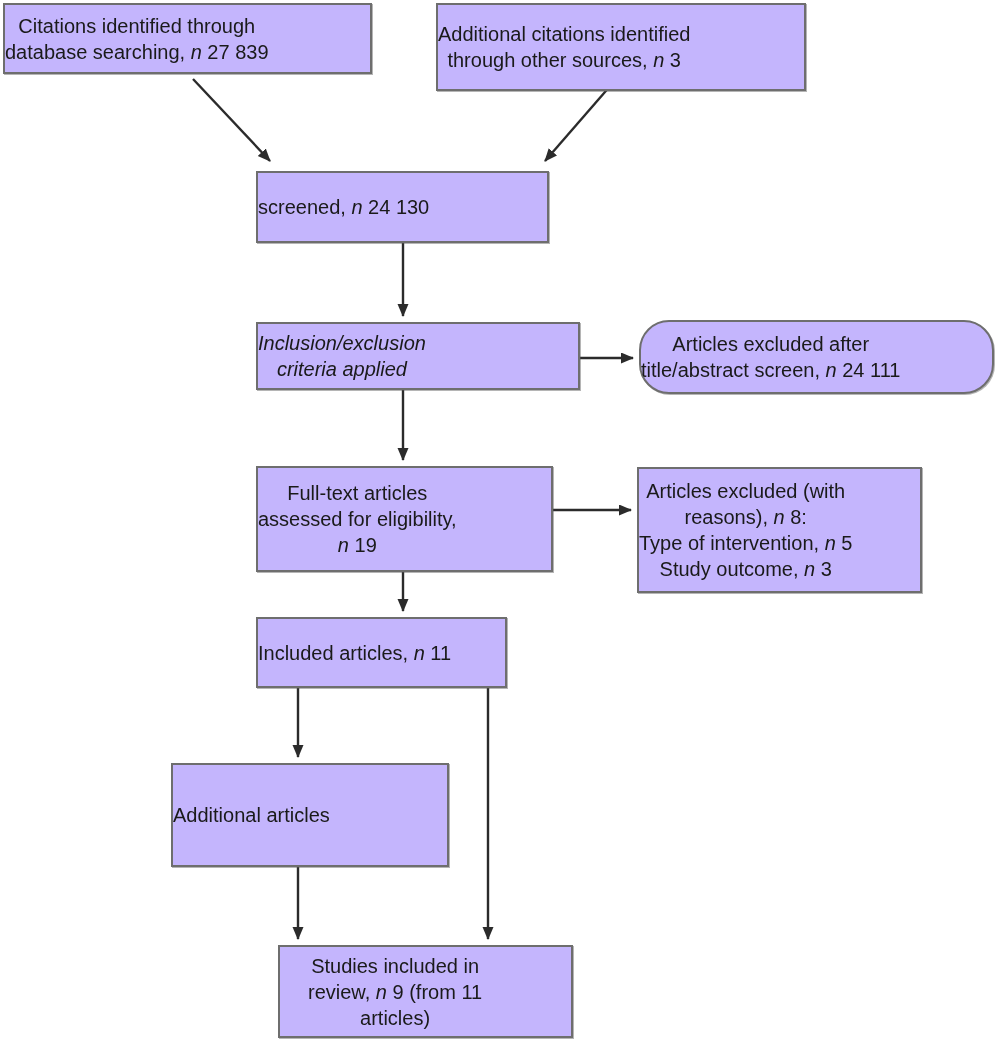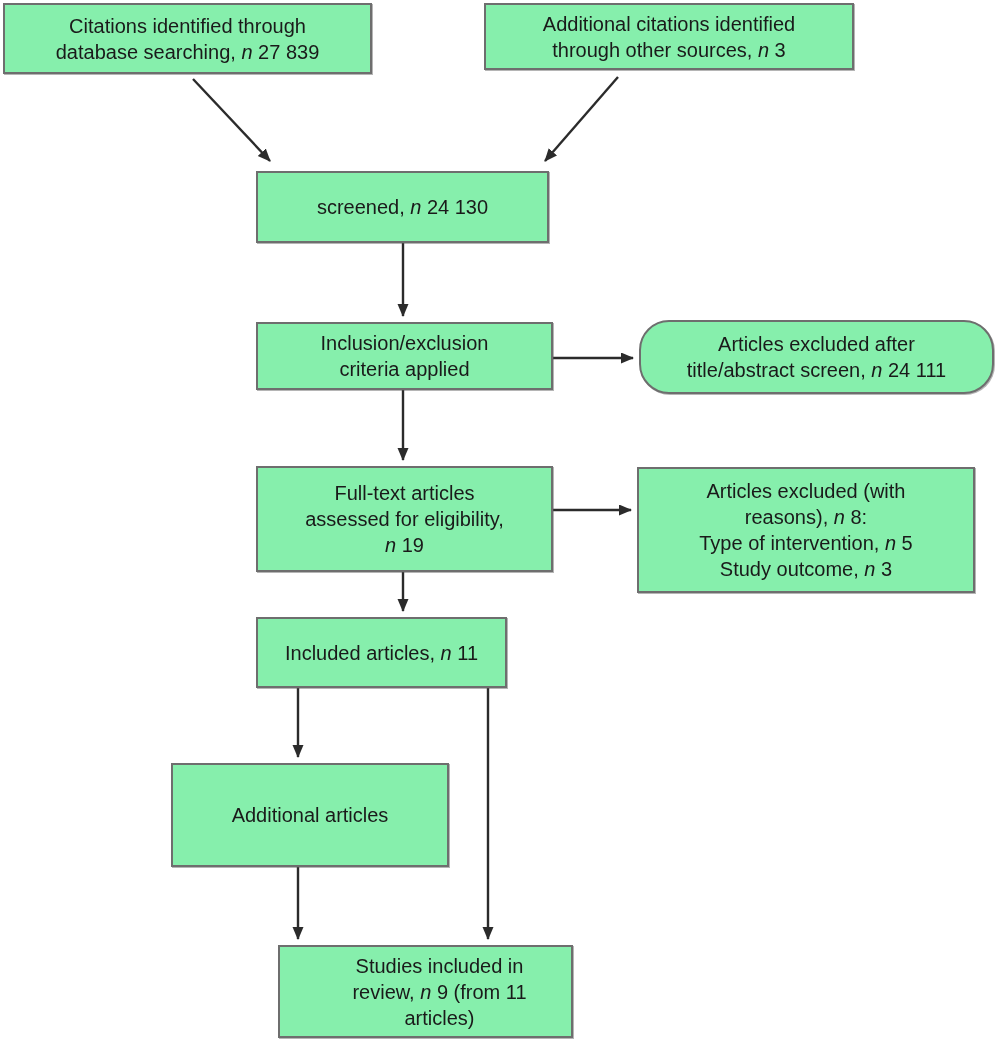--- a/index.html
+++ b/index.html
@@ -18,41 +18,40 @@
   #arrow-layer {
     position: absolute;
     left: 0;
     top: 0;
     width: 1000px;
     height: 1042px;
   }
   .box {
     position: absolute;
     box-sizing: border-box;
-    background: #86efac;
+    background: #c4b5fd;
     border: 2px solid #6e6e6e;
     box-shadow: 1px 1px 0 rgba(90,90,90,0.45);
     display: flex;
     align-items: center;
-    justify-content: center;
     text-align: center;
     color: #1a1a1a;
     font-size: 20px;
     line-height: 26px;
   }
   .box .line { white-space: nowrap; }
   .box i { font-style: italic; }
 
   #b-citations-database   { left: 3px;   top: 3px;   width: 369px; height: 71px; }
-  #b-citations-other      { left: 436px; top: 3px;   width: 370px; height: 67px; margin-left: 48px; }
+  #b-citations-other      { left: 436px; top: 3px;   width: 370px; height: 88px; }
   #b-screened             { left: 256px; top: 171px; width: 293px; height: 72px; }
-  #b-criteria             { left: 256px; top: 322px; width: 297px; height: 68px; }
+  #b-criteria             { left: 256px; top: 322px; width: 324px; height: 68px; font-style: italic; }
   #b-excluded-title       { left: 639px; top: 320px; width: 355px; height: 74px; border-radius: 30px; }
   #b-fulltext             { left: 256px; top: 466px; width: 297px; height: 106px; }
-  #b-excluded-reasons     { left: 637px; top: 467px; width: 338px; height: 126px; }
+  #b-excluded-reasons     { left: 637px; top: 467px; width: 285px; height: 126px; }
   #b-included-articles    { left: 256px; top: 617px; width: 251px; height: 71px; }
   #b-additional-reference { left: 171px; top: 763px; width: 278px; height: 104px; }
   #b-studies-included     { left: 278px; top: 945px; width: 295px; height: 93px; padding-left: 28px; }
 </style>
 </head>
 <body>
 
 <div id="stage">
 
   <svg id="arrow-layer" viewBox="0 0 1000 1042" xmlns="http://www.w3.org/2000/svg">

